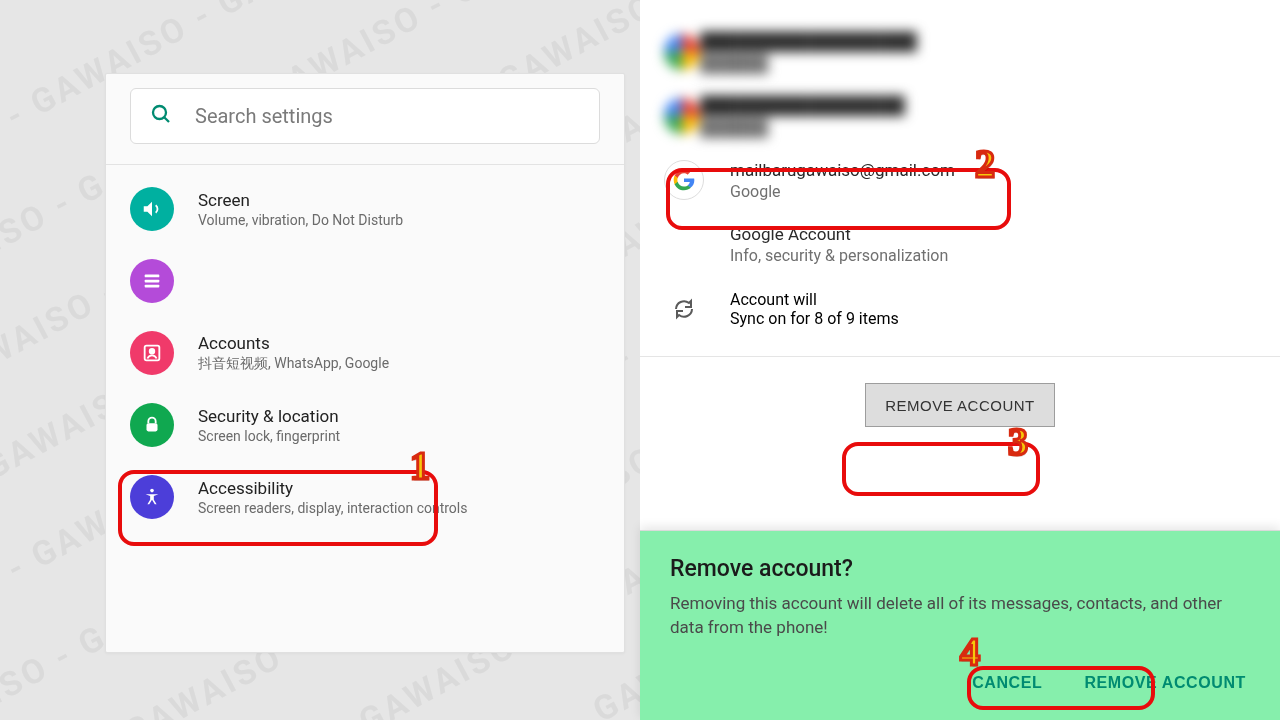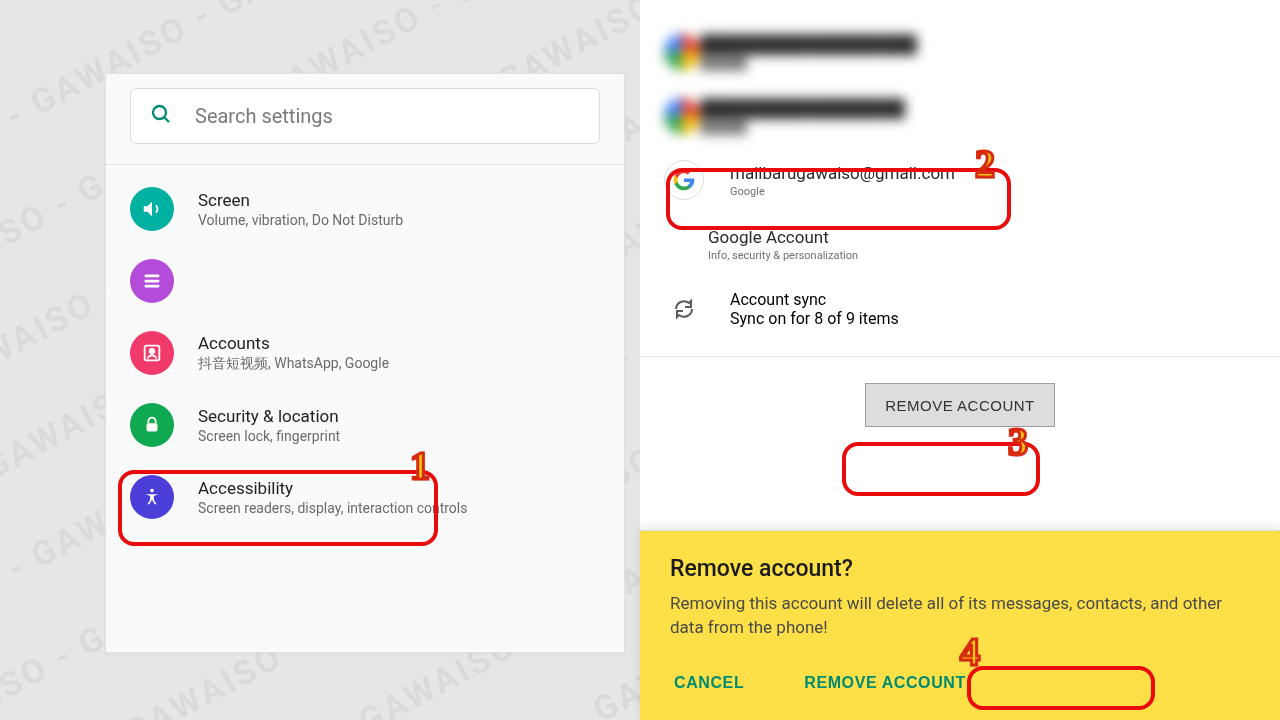--- a/index.html
+++ b/index.html
@@ -100,21 +100,21 @@
   .acct-row {
     display:flex; align-items:center;
     padding: 10px 24px 10px 24px;
     min-height: 64px;
   }
   .acct-row .avatar, .acct-row .gicon {
     width:40px; height:40px; border-radius:50%;
     flex:0 0 40px; margin-right:26px;
   }
   .acct-row .texts .title { font-size:17px; color:#2a2a2a; }
-  .acct-row .texts .sub   { font-size:11px; color:#707070; margin-top:2px; }
+  .acct-row .texts .sub   { font-size:16px; color:#707070; margin-top:2px; }
   .blurred { filter: blur(6px); }
   .gicon {
     background:#fff; border:1px solid #ddd;
     display:flex; align-items:center; justify-content:center;
   }
 
   .sync-row {
     display:flex; align-items:center;
     padding: 14px 24px;
   }
@@ -132,29 +132,29 @@
     border:1px solid #9d9d9d;
     color:#333; font-size:15px; letter-spacing:0.5px;
     font-weight:500;
   }
 
   
   .dialog {
     position:absolute;
     left: 640px; bottom: 0;
     width: 640px;
-    background:#fde047;
+    background:#86efac;
     padding: 24px 30px 22px 30px;
     box-shadow: 0 -3px 10px rgba(0,0,0,0.1);
     border-top: 1px solid #dadada;
   }
   .dialog h3 { font-size:23px; color:#1b1b1b; font-weight:500; margin-bottom:10px; }
   .dialog p  { font-size:17px; color:#4a4a4a; line-height:1.4; }
   .dialog-actions {
-    display:flex; justify-content:flex-start; gap:52px;
+    display:flex; justify-content:flex-end; gap:34px;
     margin-top: 28px;
   }
   .dlg-btn {
     background:none; border:none;
     color:#008b71; font-size:16px; font-weight:600; letter-spacing:0.6px;
     padding: 6px 4px;
     cursor:pointer;
   }
 
   
@@ -285,36 +285,36 @@
             <path fill="#FBBC05" d="M10.3 28.7A14.6 14.6 0 019.5 24c0-1.6.3-3.2.8-4.7L3.5 14A23 23 0 001.5 24c0 3.7.9 7.2 2.4 10.2l6.4-5.5z"></path>
             <path fill="#34A853" d="M24 46.5c6.1 0 11.2-2 14.9-5.4l-6.5-5c-2 1.4-4.7 2.3-8.4 2.3-6.5 0-12-4.5-13.7-10.7l-6.8 5.3C6.9 41 14.8 46.5 24 46.5z"></path>
           </svg>
       </div>
       <div class="texts">
         <div class="title">mailbarugawaiso@gmail.com</div>
         <div class="sub">Google</div>
       </div>
     </div>
 
-    <div class="acct-row" style="padding-left:68px">
+    <div class="acct-row" style="padding-left:90px">
       <div class="texts">
         <div class="title">Google Account</div>
         <div class="sub">Info, security &amp; personalization</div>
       </div>
     </div>
 
     <div class="sync-row">
       <div class="sync-icon">
         <svg width="24" height="24" viewBox="0 0 24 24" fill="none" stroke="#5a5a5a" stroke-width="2">
             <path d="M4 12a8 8 0 0113-6l2-2v6h-6"></path>
             <path d="M20 12a8 8 0 01-13 6l-2 2v-6h6"></path>
           </svg>
       </div>
       <div class="texts">
-        <div class="title">Account sync</div>
+        <div class="title">Account will</div>
         <div class="sub">Sync on for 8 of 9 items</div>
       </div>
     </div>
 
     <div class="rp-divider"></div>
 
     <button class="remove-btn">REMOVE ACCOUNT</button>
   </div>
 
   <div class="dialog">

